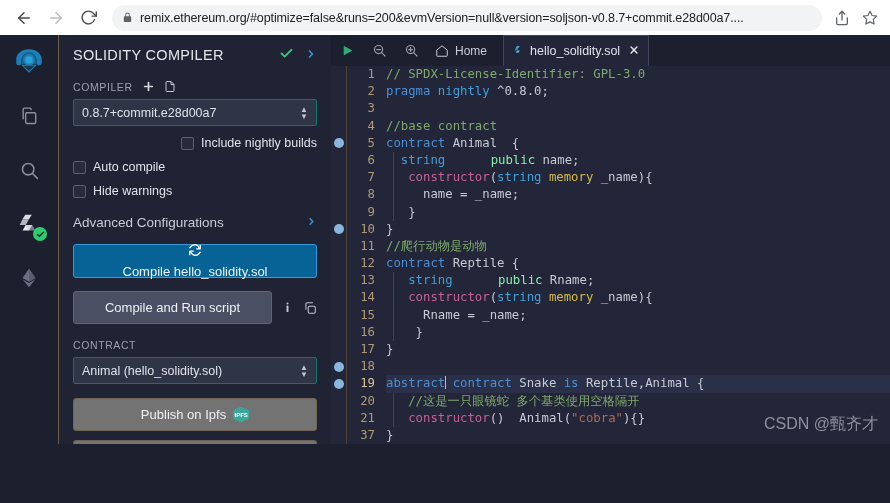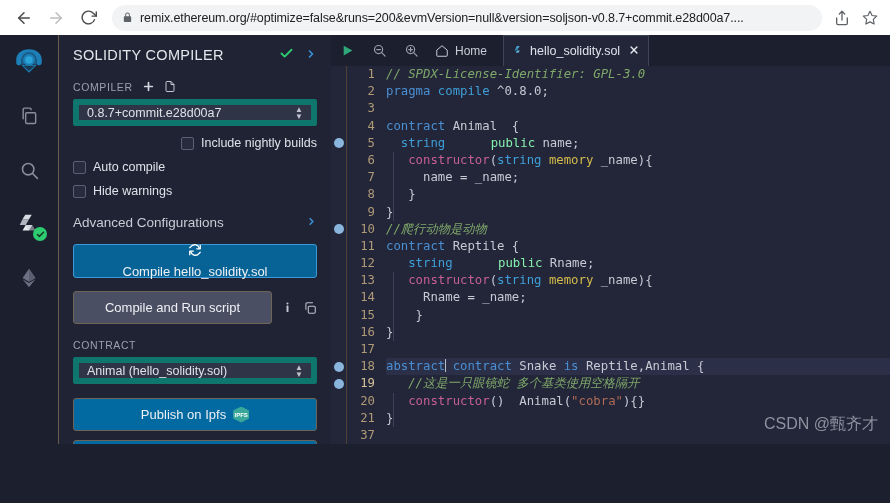--- a/index.html
+++ b/index.html
@@ -106,21 +106,21 @@
     text-transform: uppercase;
   }
   #compiler-label-row {
     display: flex; align-items: center; gap: 9px;
     margin-bottom: 6px;
   }
   .mini-icon { font-size: 13px; color: #c5c9d3; display:flex; align-items:center;}
 
   .select-box {
     background: #2f3447;
-    border: 6px solid #0f766e;
+    border: 1px solid #0f766e;
     border-radius: 2px;
     height: 27px;
     display: flex; align-items: center;
     padding: 0 8px;
     color: #dfe2e9;
     font-size: 12.5px;
     position: relative;
   }
   .select-box .val { flex: 1 1 auto; overflow:hidden; white-space:nowrap; }
   .spinner {
@@ -160,21 +160,21 @@
     color: #eef0f4;
     gap: 7px;
   }
   #compile-btn {
     background: #076396;
     border: 1px solid #3a9ad9;
     height: 34px;
     flex-direction: column;
   }
   .btn-grey {
-    background: #0369a1;
+    background: #737373;
     border: 1px solid #6e6354;
   }
   #run-script-row {
     display: flex; align-items: center; gap: 9px;
     margin-top: 13px;
   }
   #run-script-btn {
     flex: 1 1 auto;
     height: 33px;
     background: #4a4f63;
@@ -295,21 +295,21 @@
   .cursor {
     display: inline-block;
     width: 1px;
     height: 13px;
     background: #b9bdc9;
     vertical-align: -2px;
     margin: 0 -0.5px;
   }
 
   
-  .c-cmt  { color: #7fa86a; font-style: italic; }
+  .c-cmt  { color: #7fa86a; }
   .c-kw   { color: #4a8fd4; }
   .c-key2 { color: #3f9fd9; }
   .c-type { color: #3f9fd9; }
   .c-pub  { color: #86efac; padding-left: 38px; }
   .c-ctor { color: #c75f96; }
   .c-mem  { color: #d4bb4a; }
   .c-id   { color: #c6cad4; }
   .c-name { color: #c6cad4; }
   .c-str  { color: #b06a55; }
   .c-num  { color: #c6cad4; }
@@ -615,22 +615,23 @@
           <div class="ln" style="color: rgb(217, 196, 154);">19</div>
           <div class="ln">20</div>
           <div class="ln">21</div>
           <div class="ln">37</div>
           <div class="ln">23</div>
           <div class="ln">38</div>
           <div class="ln">25</div>
         </div>
       <div id="code-col">
           <div class="cl"><span class="c-cmt">// SPDX-License-Identifier: GPL-3.0</span></div>
-          <div class="cl"><span class="c-kw">pragma</span><span> </span><span class="c-key2">compile</span><span class="c-num"> ^0.8.0;</span></div>
+          <div class="cl"><span class="c-kw">pragma</span><span> </span><span class="c-key2">nightly</span><span class="c-num"> ^0.8.0;</span></div>
           <div class="cl">&nbsp;</div>
+          <div class="cl"><span class="c-cmt">//base contract</span></div>
           <div class="cl"><span class="c-kw">contract</span><span> </span><span class="c-id">Animal</span><span class="c-name">  {</span></div>
           <div class="cl"><span>  </span><span class="c-type">string</span><span> </span><span class="c-pub">public</span><span class="c-name"> name;</span></div>
           <div class="cl"><span>   </span><span class="c-ctor">constructor</span><span class="c-name">(</span><span class="c-type">string</span><span> </span><span class="c-mem">memory</span><span class="c-name"> _name){</span></div>
           <div class="cl"><span class="c-name">     name = _name;</span></div>
           <div class="cl"><span class="c-name">   }</span></div>
           <div class="cl"><span class="c-name">}</span></div>
           <div class="cl"><span class="c-cmt">//爬行动物是动物</span></div>
           <div class="cl"><span class="c-kw">contract</span><span> </span><span class="c-id">Reptile</span><span class="c-name"> {</span></div>
           <div class="cl"><span>   </span><span class="c-type">string</span><span> </span><span class="c-pub">public</span><span class="c-name"> Rname;</span></div>
           <div class="cl"><span>   </span><span class="c-ctor">constructor</span><span class="c-name">(</span><span class="c-type">string</span><span> </span><span class="c-mem">memory</span><span class="c-name"> _name){</span></div>

